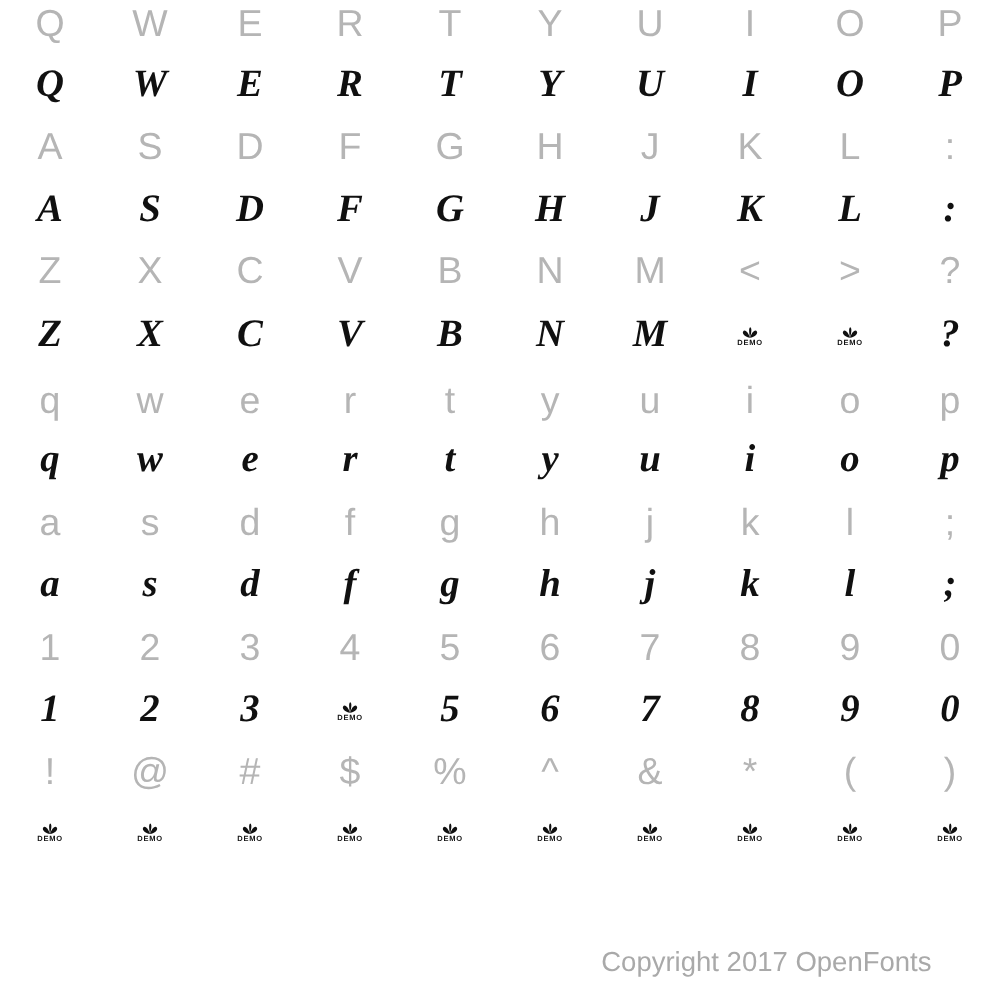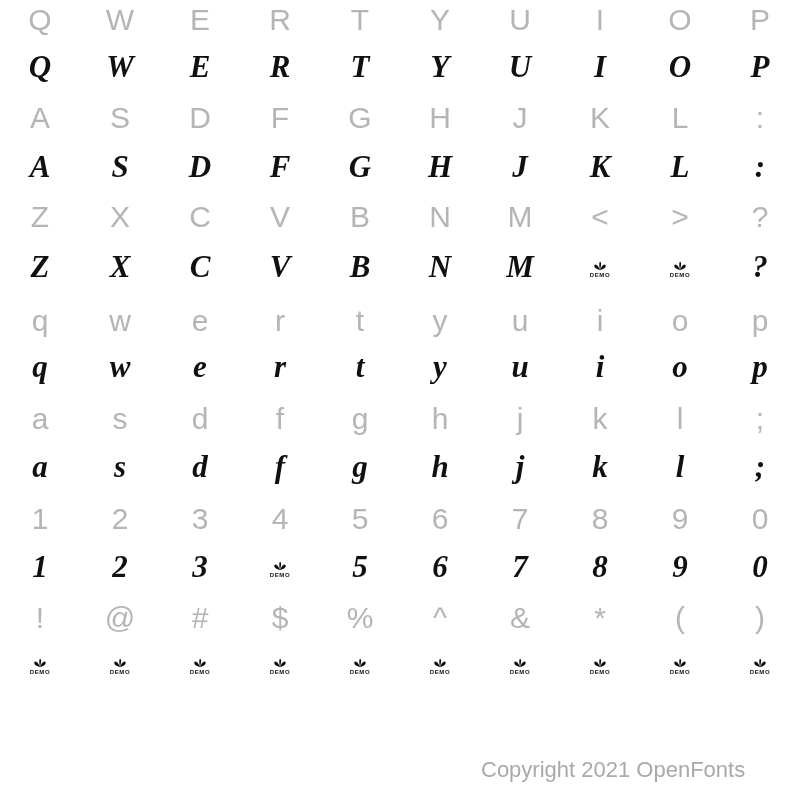--- a/index.html
+++ b/index.html
@@ -273,13 +273,13 @@
             <path d="M10 13 C9.2 8 8.4 3.2 10.2 2.2 C12.4 3.2 11.2 8.5 10 13 Z"></path>
           </svg><span class="demo-label">DEMO</span></span></span>
       <span class="cell"><span class="demo-stack"><svg class="fleuron" viewBox="0 0 20 14">
             <path d="M10 13 C6 12 1.5 9.5 3 6.5 C4.5 3.8 8.5 7.5 10 13 Z"></path>
             <path d="M10 13 C14 12 18.5 9.5 17 6.5 C15.5 3.8 11.5 7.5 10 13 Z"></path>
             <path d="M10 13 C9.2 8 8.4 3.2 10.2 2.2 C12.4 3.2 11.2 8.5 10 13 Z"></path>
           </svg><span class="demo-label">DEMO</span></span></span>
     </div>
   </main>
 
-<div class="copyright">Copyright 2021 OpenFonts</div>
+<div class="copyright">Copyright 2017 OpenFonts</div>
 
 </body></html>

